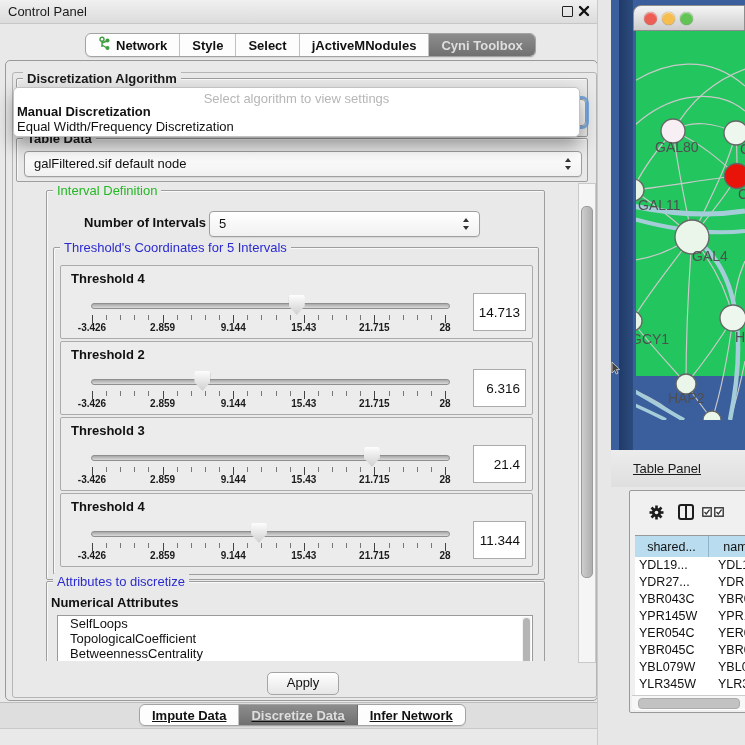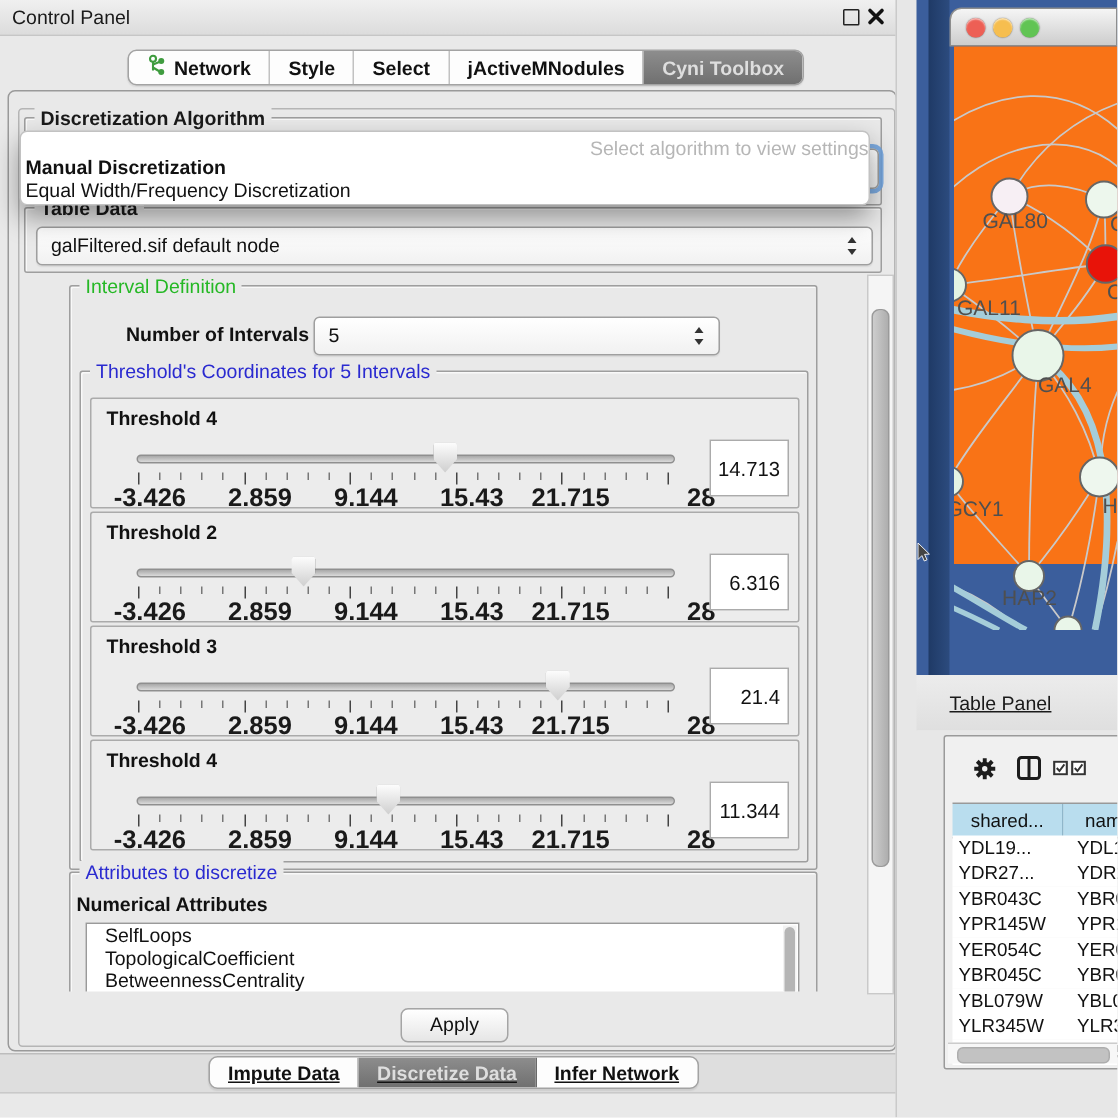--- a/index.html
+++ b/index.html
@@ -43,21 +43,21 @@
   .spin:before{top:0;border-bottom:4px solid #333;}
   .spin:after{bottom:0;border-top:4px solid #333;}
   
   #algo-group{left:16px;top:78px;width:570px;height:57px;}
   #algo-combo{left:24px;top:99px;width:560px;height:25px;
      box-shadow:0 0 0 3px rgba(106,160,222,.85);z-index:2;}
   
   .popup{position:absolute;left:13px;top:87px;width:565px;height:48px;background:#fff;
      border:1px solid #c2c2c2;border-radius:5px;z-index:10;
      box-shadow:0 8px 18px rgba(0,0,0,.38);}
-  .popup .hint{position:absolute;top:3px;left:0;width:100%;text-align:right;color:#b6b6b6;font-size:13px;}
+  .popup .hint{position:absolute;top:3px;left:0;width:100%;text-align:center;color:#b6b6b6;font-size:13px;}
   .popup-item{position:absolute;left:3px;font-size:13px;white-space:nowrap;}
   .popup-item.b{font-weight:bold;}
   
   #td-group{left:16px;top:138px;width:570px;height:42px;}
   #td-combo{left:24px;top:151px;width:556px;height:24px;}
   
   .viewport{position:absolute;left:12px;top:183px;width:566px;height:478px;overflow:hidden;}
   .vsb{position:absolute;left:578px;top:183px;width:16px;height:478px;background:#f5f5f5;
      border:1px solid #c9c9c9;}
   .vsb .thumb{position:absolute;left:2px;top:22px;width:10px;height:370px;border-radius:5px;
@@ -71,21 +71,21 @@
      border:1px solid #ababab;border-radius:2px;}
   .th-title{position:absolute;left:10px;top:5px;font-weight:bold;font-size:13px;}
   .th-track{position:absolute;left:30px;top:37px;width:357px;height:4px;border:1px solid #8f8f8f;
      border-radius:3px;background:linear-gradient(#a8a8a8,#dadada);}
   .th-thumb{position:absolute;top:29px;width:16px;height:20px;
      background:linear-gradient(#fdfdfd,#cfcfcf);
      clip-path:polygon(8% 0,92% 0,100% 10%,100% 55%,50% 100%,0 55%,0 10%);
      filter:drop-shadow(0 0 1px #777);}
   .tick{position:absolute;width:1px;background:#777;top:49px;height:5px;}
   .tick.major{background:#444;height:8px;}
-  .tick-label{position:absolute;top:56px;width:64px;text-align:right;font-size:17px;font-weight:bold;color:#1a1a1a;}
+  .tick-label{position:absolute;top:56px;width:64px;text-align:center;font-size:10px;font-weight:bold;color:#1a1a1a;}
   .th-value{position:absolute;left:412px;top:27px;width:53px;height:38px;background:#fff;
      border:1px solid #ababab;font-size:13.5px;text-align:right;line-height:38px;padding-right:5px;box-sizing:border-box;}
   
   #attr-group{left:34px;top:398px;width:497px;height:120px;}
   .num-label{position:absolute;left:4px;top:13px;font-weight:bold;}
   .attr-list{position:absolute;left:10px;top:33px;width:474px;height:80px;background:#fff;
      border:1px solid #9a9a9a;}
   .attr-item{height:15px;line-height:15px;padding-left:12px;font-size:13px;white-space:nowrap;}
   .lsb{position:absolute;right:1px;top:1px;width:9px;height:62px;background:#f2f2f2;}
   .lsb .thumb{position:absolute;left:1px;top:1px;width:7px;height:58px;border-radius:4px;background:#b5b5b5;}
@@ -93,21 +93,21 @@
   .apply-btn{position:absolute;left:267px;top:672px;width:70px;height:21px;
      background:linear-gradient(#ffffff,#e6e6e6);border:1px solid #a5a5a5;border-radius:5px;
      font-size:13px;text-align:center;line-height:20px;}
   
   .gap-strip{position:absolute;left:597px;top:0;width:14px;height:745px;background:#e7e7e7;border-left:1px solid #cacaca;}
   .net-panel{position:absolute;left:611px;top:0;width:134px;height:450px;background:#3b5e9c;}
   .dark-strip{position:absolute;left:8px;top:0;width:14px;height:450px;background:linear-gradient(90deg,#1f3a66,#2c4b7e);}
   .mac-titlebar{position:absolute;left:22px;top:5px;width:112px;height:26px;
      background:linear-gradient(#f5f5f5,#cdcdcd);border:1px solid #8d8d8d;border-radius:8px 0 0 0;box-sizing:border-box;}
   .tl{position:absolute;top:6px;width:13px;height:13px;border-radius:50%;box-shadow:inset 0 1px 1px rgba(255,255,255,.6),0 0 1px rgba(0,0,0,.55);}
-  .net-canvas{position:absolute;left:25px;top:31px;width:109px;height:345px;background:#f97316;}
+  .net-canvas{position:absolute;left:25px;top:31px;width:109px;height:345px;background:#22c55e;}
   .tp-header{position:absolute;left:611px;top:450px;width:134px;height:37px;background:linear-gradient(#ececec,#dfdfdf);}
   .tp-header .t{position:absolute;left:22px;top:11px;font-size:13px;color:#1a1a1a;text-decoration:underline;}
   .tp-body{position:absolute;left:611px;top:487px;width:134px;height:258px;background:#e7e7e7;}
   .table-box{position:absolute;left:18px;top:3px;width:122px;height:221px;background:#f0f0f0;
      border:1px solid #9a9a9a;border-radius:2px;}
   .tb-icon{position:absolute;}
   .tb-header{position:absolute;left:5px;top:44px;height:22px;display:flex;border-top:1px solid #999;border-bottom:1px solid #999;}
   .tb-hcell{background:#b9ddee;border-right:1px solid #8fb6ca;font-size:12.5px;line-height:22px;text-align:center;color:#111;}
   .tb-rows{position:absolute;left:5px;top:66px;width:130px;}
   .tb-row{height:17px;line-height:17px;font-size:12.5px;white-space:nowrap;background:#fff;display:flex;}

